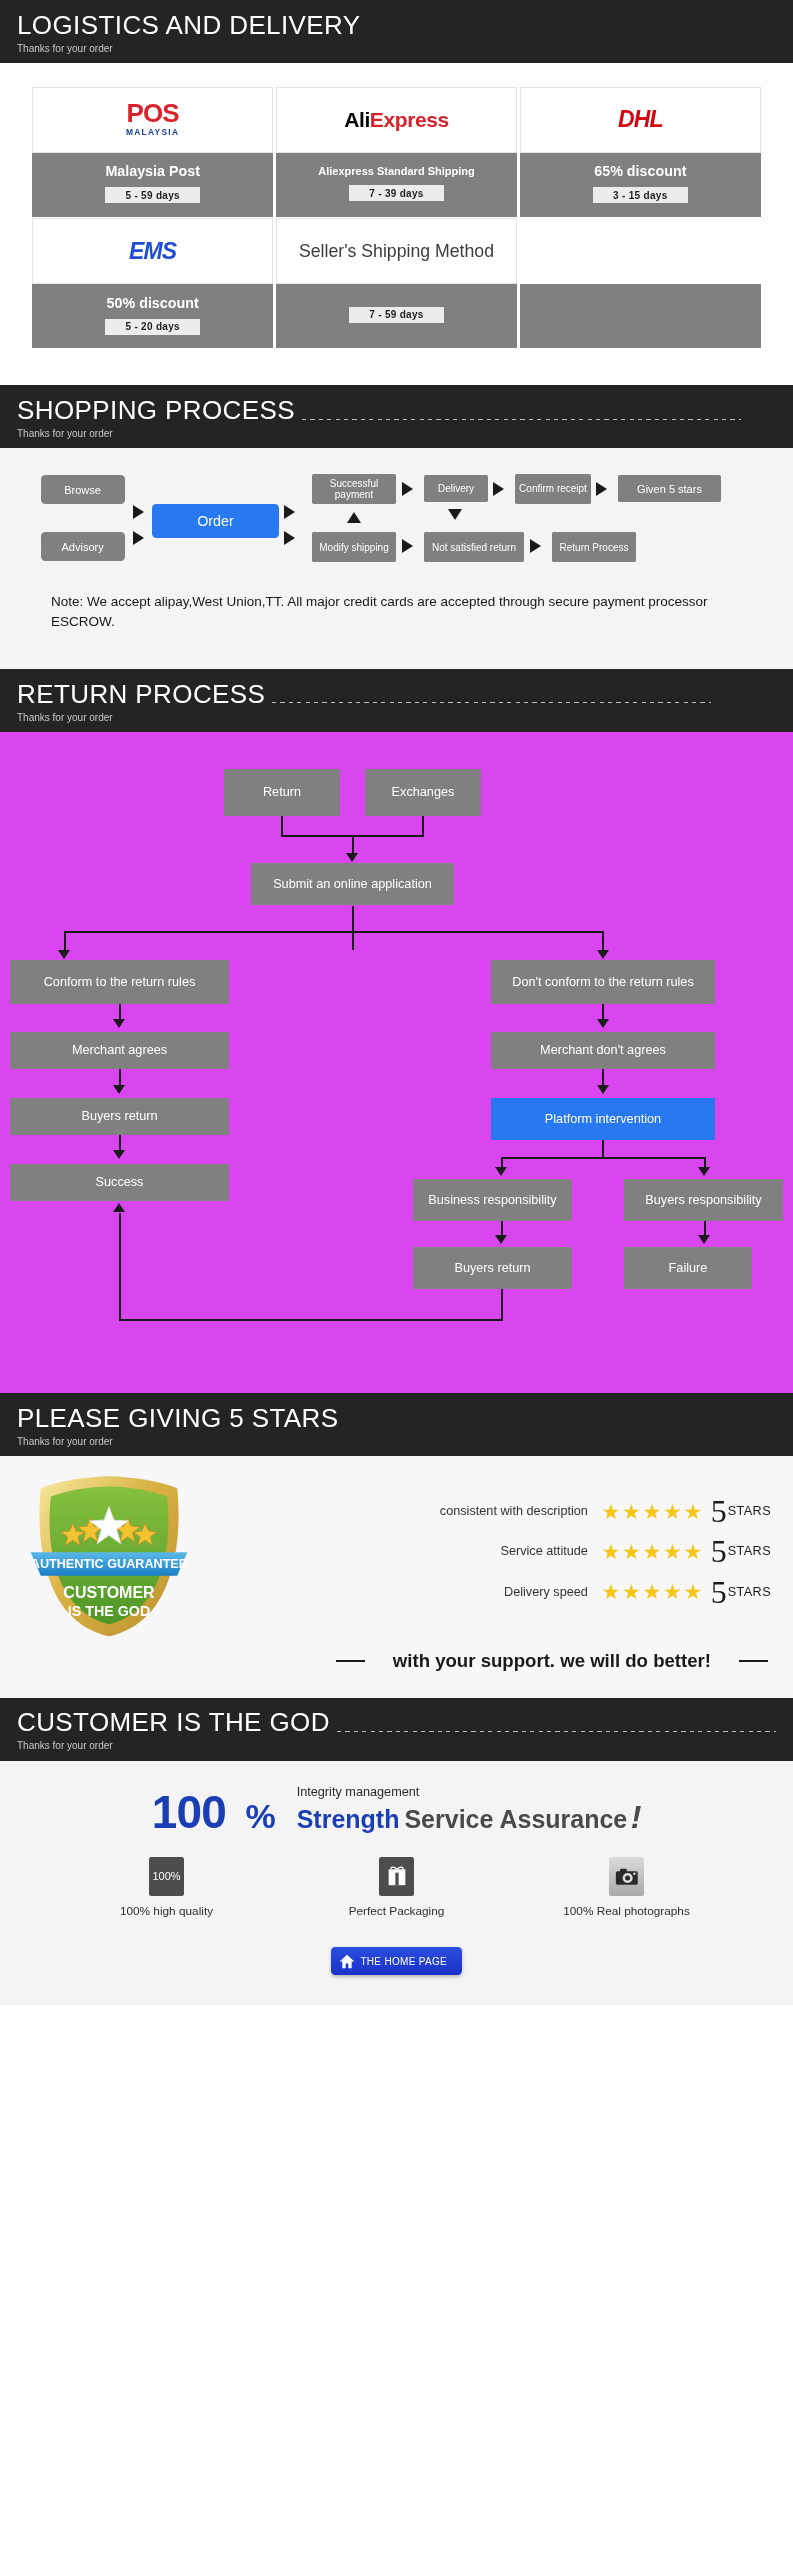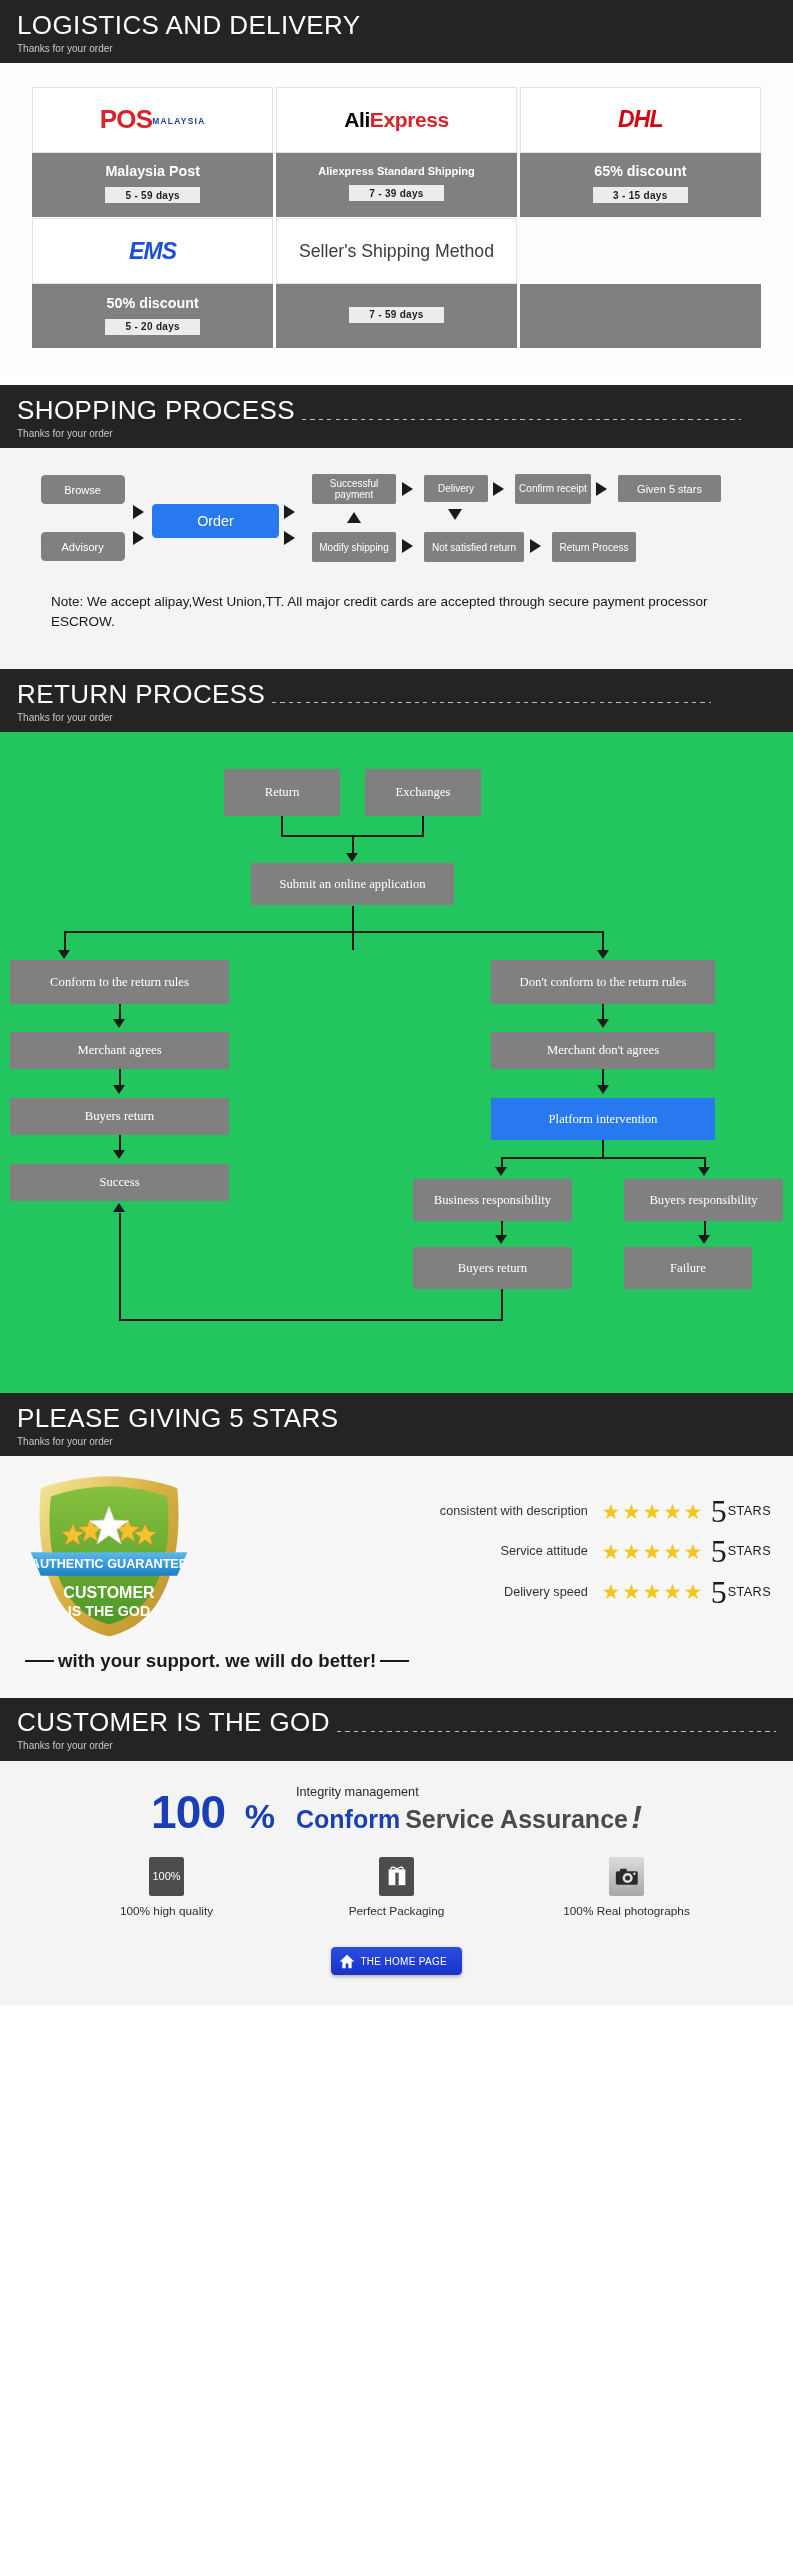--- a/index.html
+++ b/index.html
@@ -80,21 +80,21 @@
     font-size: 10px;
     padding: 2.5px 20px;
     letter-spacing: 0.3px;
     white-space: nowrap;
   }
   .logi-sellerlabel {
     font-size: 17.7px; color:#3c3c3c; text-align:center; line-height:1.15;
   }
 
   
-  .logo-pos { display:flex; flex-direction:row; align-items:center; }
+  .logo-pos { display:flex; flex-direction:column; align-items:center; }
   .logo-pos-word { font-weight: bold; font-size: 26px; color:#d8232a; letter-spacing:-0.8px; line-height:0.9;}
   .logo-pos-my { font-weight: bold; font-size: 8.4px; color:#1c3f94; letter-spacing:1.3px; margin-top:1.7px;}
   .logo-ali { font-size: 21px; font-weight: bold; letter-spacing:-0.4px; }
   .logo-ali .a { color:#000000; }
   .logo-ali .x { color:#d8232a; }
   .logo-dhl { font-style: italic; font-weight: bold; font-size: 23px; color:#d40511; letter-spacing:-0.8px; }
   .logo-ems { font-style: italic; font-weight: bold; font-size: 23px; color:#1d4fd6; letter-spacing:-0.8px; }
 
   
   .shop-wrap { background:#f4f4f4; padding: 18.6px 17px 8.4px 17px; position: relative; }
@@ -130,21 +130,21 @@
     border-bottom: 11px solid #1a1a1a;
   }
   .shop-canvas { position:relative; height: 110px; width: 759px; margin: 3.4px auto 0 auto; }
   .note {
     font-size: 13.5px; line-height: 1.45; color:#171717;
     padding: 11.8px 34px 29px 34px;
     background:#f4f4f4;
   }
 
   
-  .ret-wrap { background:#22c55e; padding: 15px 0 22px 0; font-family: Liberation Serif, serif; }
+  .ret-wrap { background:#d946ef; padding: 15px 0 22px 0; }
   .ret-canvas { position: relative; width: 793px; height: 624px; }
   .rnode {
     position:absolute;
     background:#808080; color:#fff;
     display:flex; align-items:center; justify-content:center;
     text-align:center; line-height:1.15;
     font-size: 12.7px;
   }
   .rnode.blue { background:#2878f0; }
   .line { position:absolute; background:#1a1a1a; }
@@ -164,21 +164,21 @@
   .ratings { flex: 1; }
   .rating-line {
     display:flex; align-items:center; justify-content:flex-end;
     margin-bottom: 8.4px;
   }
   .rating-label { font-size: 12.7px; color:#333; text-align:right; width: 232px; padding-right: 13.5px;}
   .rating-stars { font-size: 21px; color:#f5c518; letter-spacing: 1.7px; line-height:1; }
   .rating-num { font-size: 32px; color:#1a1a1a; line-height:1; margin-left: 6.8px; font-family:"Liberation Serif", serif;}
   .rating-stars-word { font-size: 12.7px; color:#1a1a1a; margin-left: 0.8px; letter-spacing:0.4px;}
   .support-line {
-    display:flex; align-items:center; justify-content:flex-start; gap: 4px;
+    display:flex; align-items:center; justify-content:flex-end; gap: 28px;
     padding: 10px 25px 18.6px 25px;
   }
   .support-rule { height:1.7px; background:#1a1a1a; width: 29px; }
   .support-text { font-size: 18.6px; font-weight: bold; color:#1a1a1a; }
 
   
   .cust-wrap { background:#f4f4f4; padding: 25px 0 30px 0; }
   .hundred-row {
     display:flex; align-items:flex-end; justify-content:center; gap: 16px;
     margin-bottom: 5px;
@@ -525,21 +525,21 @@
   </div>
 
   <div class="cust-wrap">
 
     <div class="hundred-row">
       <div class="h-100">100</div>
       <div class="h-pct">%</div>
       <div class="h-stack">
         <div class="h-integrity">Integrity management</div>
         <div>
-          <span class="h-strength">Conform</span><span class="h-service">Service Assurance</span><span class="h-bang">!</span>
+          <span class="h-strength">Strength</span><span class="h-service">Service Assurance</span><span class="h-bang">!</span>
         </div>
       </div>
     </div>
 
     <div class="feature-row">
 
       <div class="feature">
         <div class="feature-icon">100%</div>
         <div class="feature-label">100% high quality</div>
       </div>

